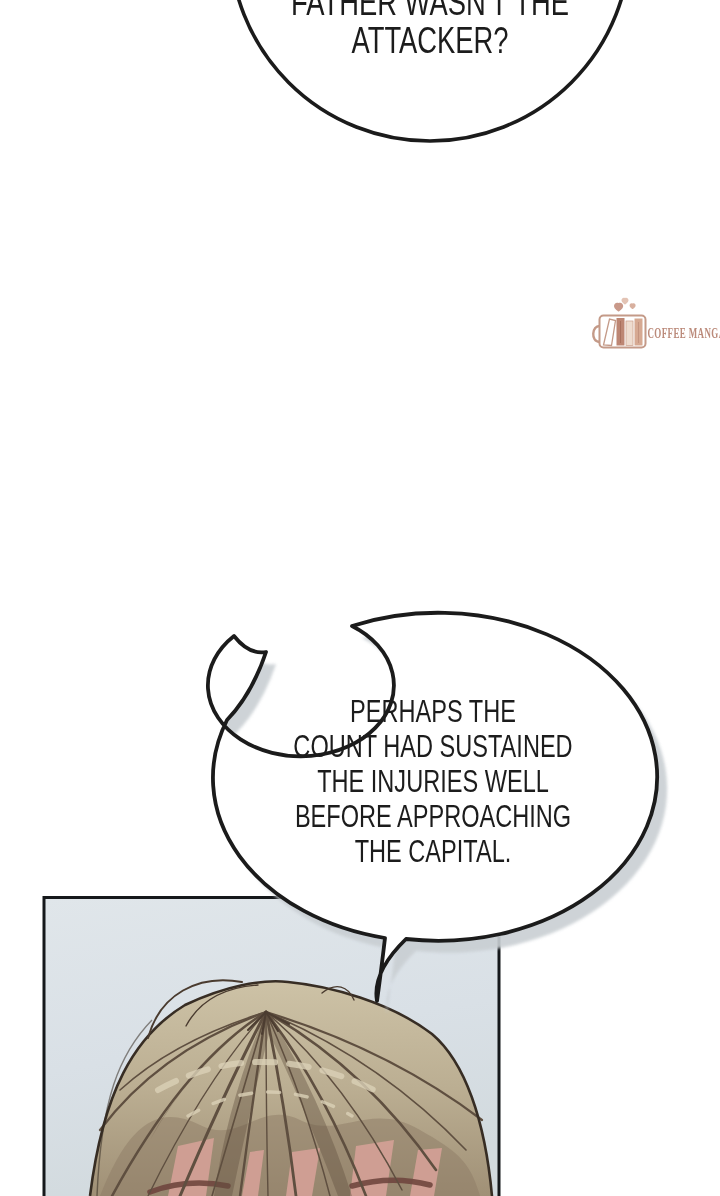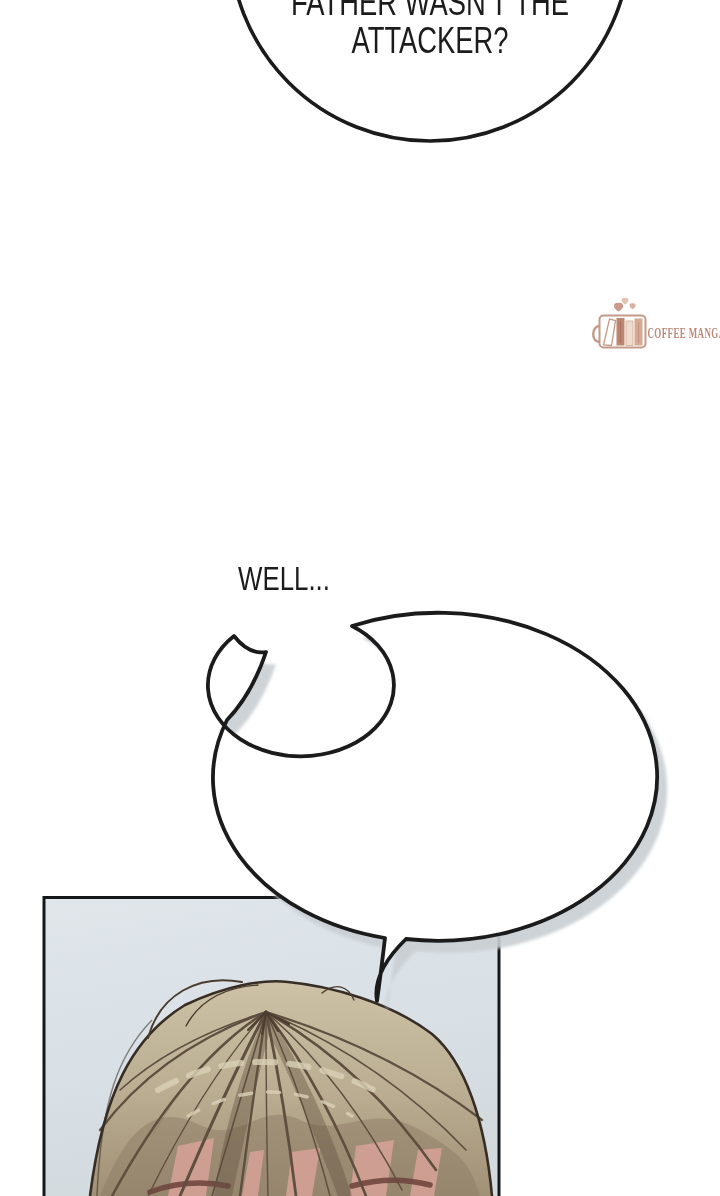--- a/index.html
+++ b/index.html
@@ -159,20 +159,24 @@
   </g>
 </svg>
 
 <div class="bubble-text bt-top">
   <div class="squeeze">
     <div>FATHER WASN'T THE</div>
     <div>ATTACKER?</div>
   </div>
 </div>
 
-<div class="bubble-text bt-well">
+
+<div class="bubble-text bt-main">
   <div class="squeeze">
-    <div>WELL...</div>
+    <div>PERHAPS THE</div>
+    <div>COUNT HAD SUSTAINED</div>
+    <div>THE INJURIES WELL</div>
+    <div>BEFORE APPROACHING</div>
+    <div>THE CAPITAL.</div>
   </div>
 </div>
-
 
 </div>
 
 </body></html>

